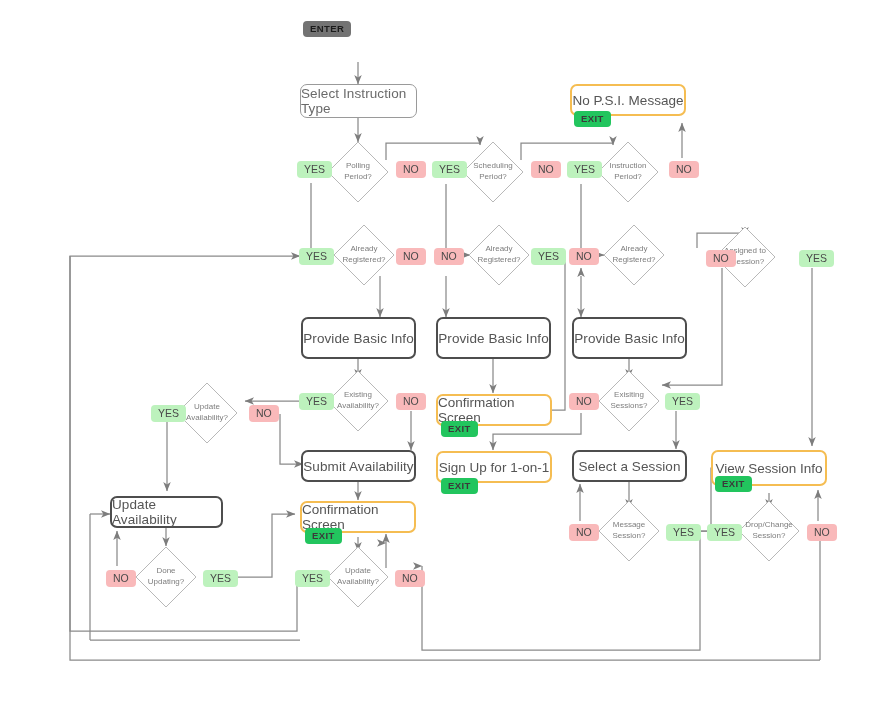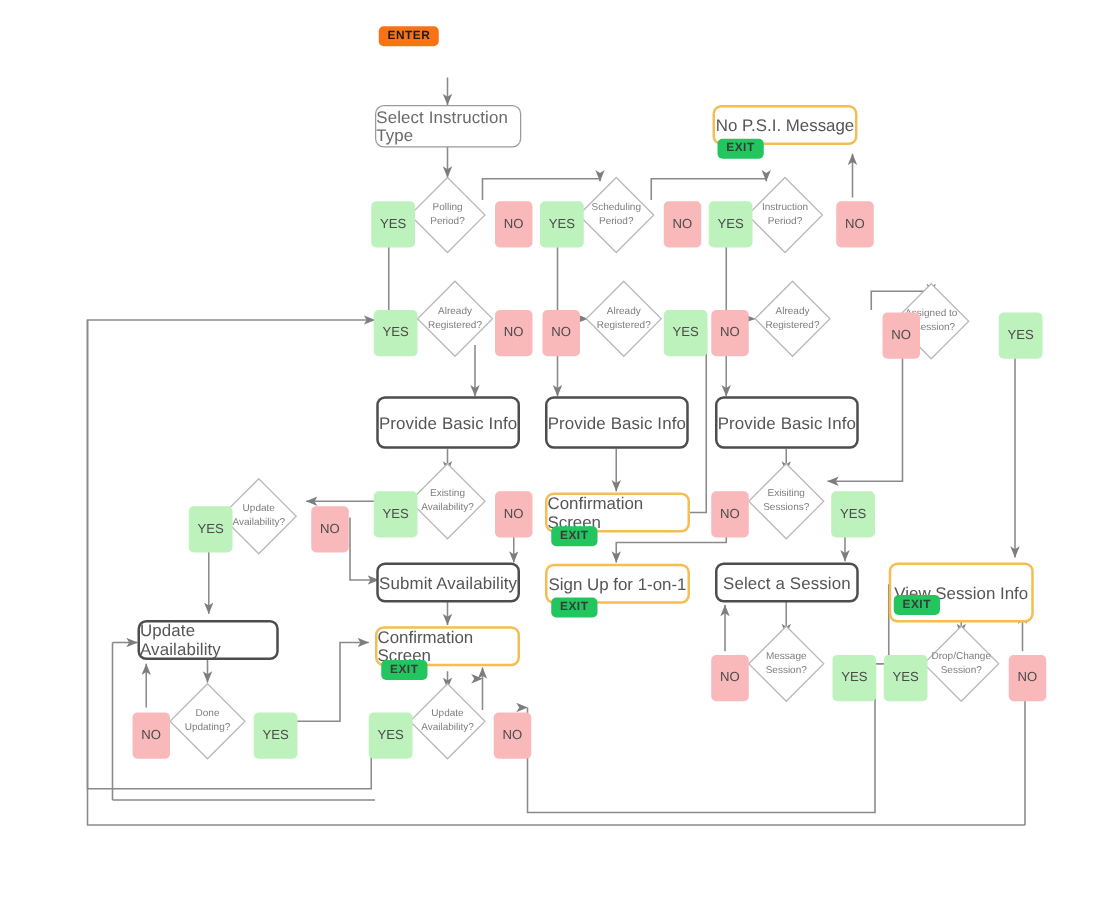--- a/index.html
+++ b/index.html
@@ -11,29 +11,29 @@
 
   .proc{border:2.5px solid #4d4d4d;border-radius:7px;background:#fff;color:#555;font-size:13.5px;letter-spacing:.1px;}
   .proc.thin{border:1.5px solid #9a9a9a;color:#6a6a6a;}
 
   .term{border:2px solid #64e864;border-radius:22px;background:#fff;color:#555;font-size:13.5px;}
 
   .exitbox{border:2px solid #f5bd52;border-radius:7px;background:#fff;color:#555;font-size:13.5px;}
 
   .badge{position:absolute;font-size:9.5px;font-weight:bold;letter-spacing:.4px;
          padding:2px 7px;border-radius:4px;line-height:1.25;}
-  .badge.enter{background:#f97316;color:#1c1c1c;}
+  .badge.enter{background:#737373;color:#1c1c1c;}
   .badge.exit{background:#22c55e;color:#3a3a3a;}
 
   .diamond{position:absolute;}
   .diamond .dlabel{position:absolute;left:0;top:0;width:100%;height:100%;
         display:flex;flex-direction:column;align-items:center;justify-content:center;
         font-size:8px;color:#7d7d7d;line-height:1.35;text-align:center;}
 
-  .tag{position:absolute;font-size:10.5px;padding:12px 7px;border-radius:4px;
+  .tag{position:absolute;font-size:10.5px;padding:2px 7px;border-radius:4px;
        line-height:1.2;font-family:"Liberation Sans",sans-serif;}
   .tag.yes{background:#bdf2bd;color:#4a4a4a;}
   .tag.no{background:#f9b9ba;color:#4a4a4a;}
 </style>
 </head>
 <body>
 
 <div id="canvas">
 
   <svg class="edges" viewBox="0 0 890 719">
@@ -175,21 +175,21 @@
   <div class="badge exit" style="left:305px;top:528px;">EXIT</div>
 
   <div class="node proc" style="left:110px;top:496px;width:113px;height:32px;">
     <span>Update Availability</span>
   </div>
 
   <div class="node proc" style="left:572px;top:450px;width:115px;height:32px;">
     <span>Select a Session</span>
   </div>
 
-  <div class="node exitbox" style="left:711px;top:450px;width:116px;height:48px;">
+  <div class="node exitbox" style="left:711px;top:450px;width:116px;height:36px;">
     <span>View Session Info</span>
   </div>
   <div class="badge exit" style="left:715px;top:476px;">EXIT</div>
 
   <div class="diamond" style="left:327px;top:141px;width:62px;height:62px;">
     <svg width="62" height="62">
         <path d="M31,1 L61,31 L31,61 L1,31 Z" fill="#fff" stroke="#b8b8b8" stroke-width="1"></path>
       </svg>
     <div class="dlabel">
         <span>Polling</span>

